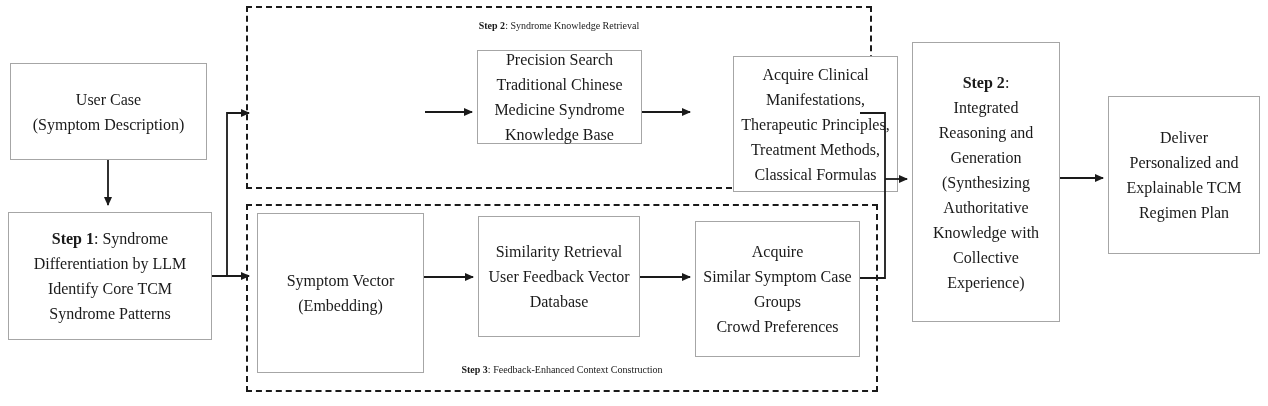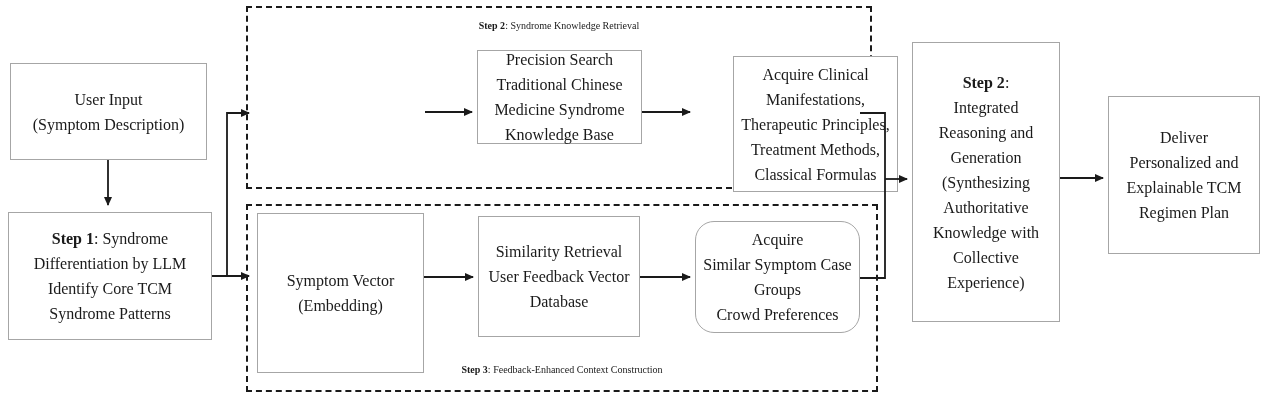--- a/index.html
+++ b/index.html
@@ -55,21 +55,21 @@
 
   <div class="dashed" style="left:246px;top:6px;width:626px;height:183px;">
     <div class="group-label top"><b>Step 2</b><span>: Syndrome Knowledge Retrieval</span></div>
   </div>
 
   <div class="dashed" style="left:246px;top:204px;width:632px;height:188px;">
     <div class="group-label bottom"><b>Step 3</b><span>: Feedback-Enhanced Context Construction</span></div>
   </div>
 
   <div class="node" style="left:10px;top:63px;width:197px;height:97px;">
-    <div class="txt">User Input
+    <div class="txt">User Case
 (Symptom Description)</div>
   </div>
 
   <div class="node" style="left:8px;top:212px;width:204px;height:128px;">
     <div class="txt"><b>Step 1</b><span>: Syndrome
 Differentiation by LLM
 Identify Core TCM
 Syndrome Patterns</span></div>
   </div>
 
@@ -93,21 +93,21 @@
     <div class="txt">Symptom Vector
 (Embedding)</div>
   </div>
 
   <div class="node" style="left:478px;top:216px;width:162px;height:121px;">
     <div class="txt">Similarity Retrieval
 User Feedback Vector
 Database</div>
   </div>
 
-  <div class="node" style="left:695px;top:221px;width:165px;height:112px;border-radius:19px;">
+  <div class="node" style="left:695px;top:221px;width:165px;height:136px;">
     <div class="txt">Acquire
 Similar Symptom Case
 Groups
 Crowd Preferences</div>
   </div>
 
   <div class="node" style="left:912px;top:42px;width:148px;height:280px;">
     <div class="txt"><b>Step 2</b><span>:
 Integrated
 Reasoning and

